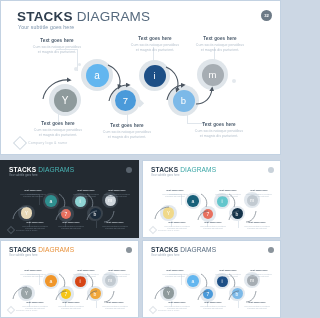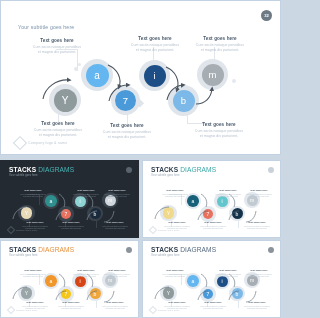--- a/index.html
+++ b/index.html
@@ -74,20 +74,21 @@
   .t-diamond{width:4px;height:4px;transform:rotate(45deg);border:.5px solid currentColor;opacity:.5;}
   .t-flabel{font-size:2px;letter-spacing:.05px;}
 </style>
 </head>
 <body>
 
 <div class="page">
 
   <div class="slide-main">
 
+    <div class="title"><b>STACKS</b><span class="light"> DIAGRAMS</span></div>
     <div class="subtitle">Your subtitle goes here</div>
     <div class="badge">32</div>
 
     <div class="connector" style="left:76px;top:48px;width:0;height:22px;border-left-width:1px;"></div>
     <div class="connector" style="left:55px;top:48px;width:22px;height:0;border-top-width:1px;"></div>
     <div class="connector" style="left:152px;top:46px;width:0;height:16px;border-left-width:1px;"></div>
     <div class="connector" style="left:213px;top:46px;width:0;height:14px;border-left-width:1px;"></div>
     <div class="connector" style="left:57px;top:110px;width:0;height:11px;border-left-width:1px;"></div>
     <div class="connector" style="left:126px;top:113px;width:0;height:10px;border-left-width:1px;"></div>
     <div class="connector" style="left:186px;top:106px;width:0;height:16px;border-left-width:1px;"></div>

